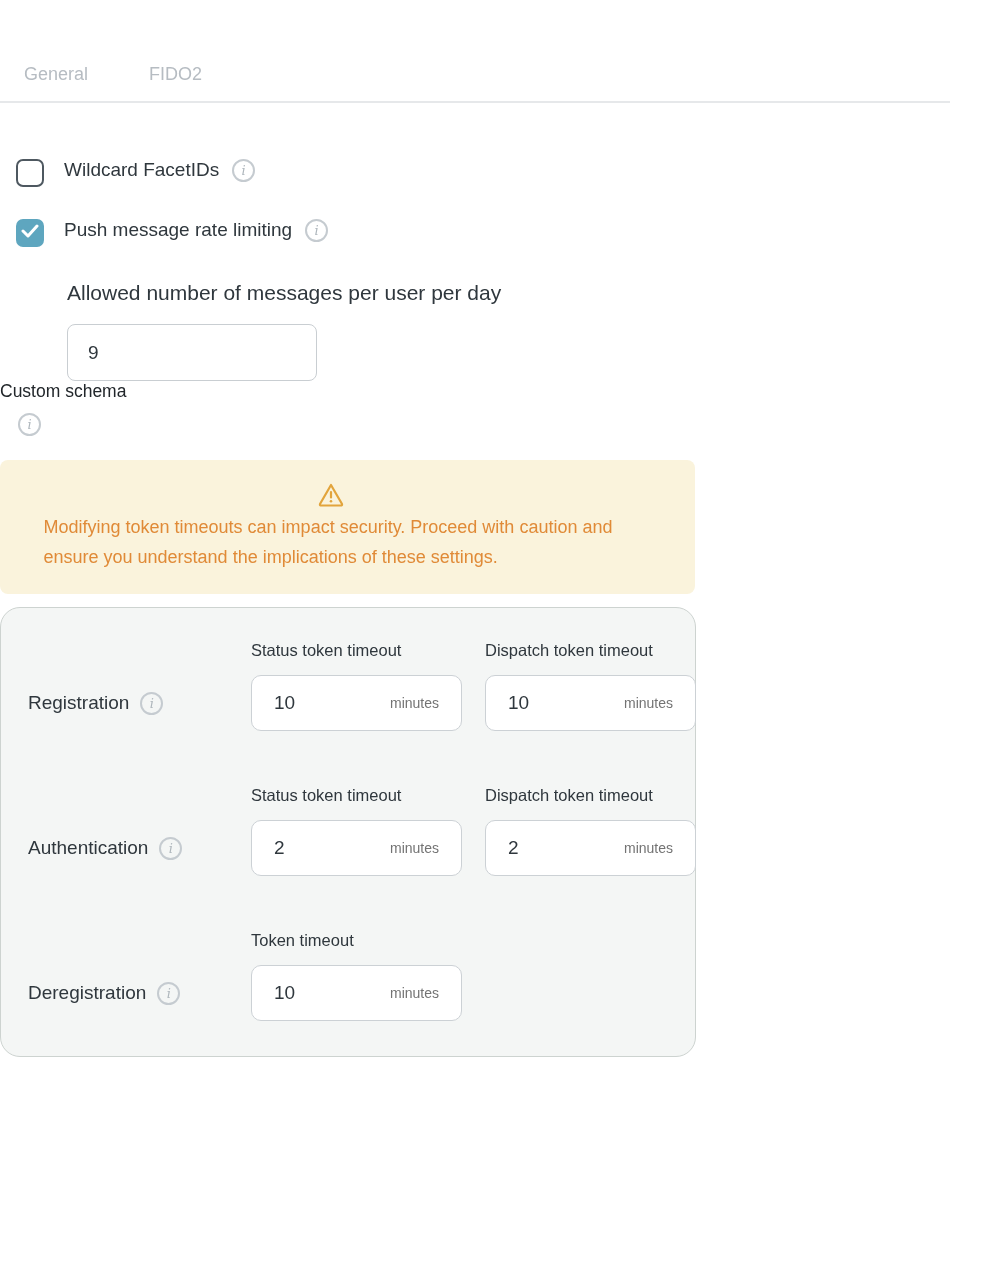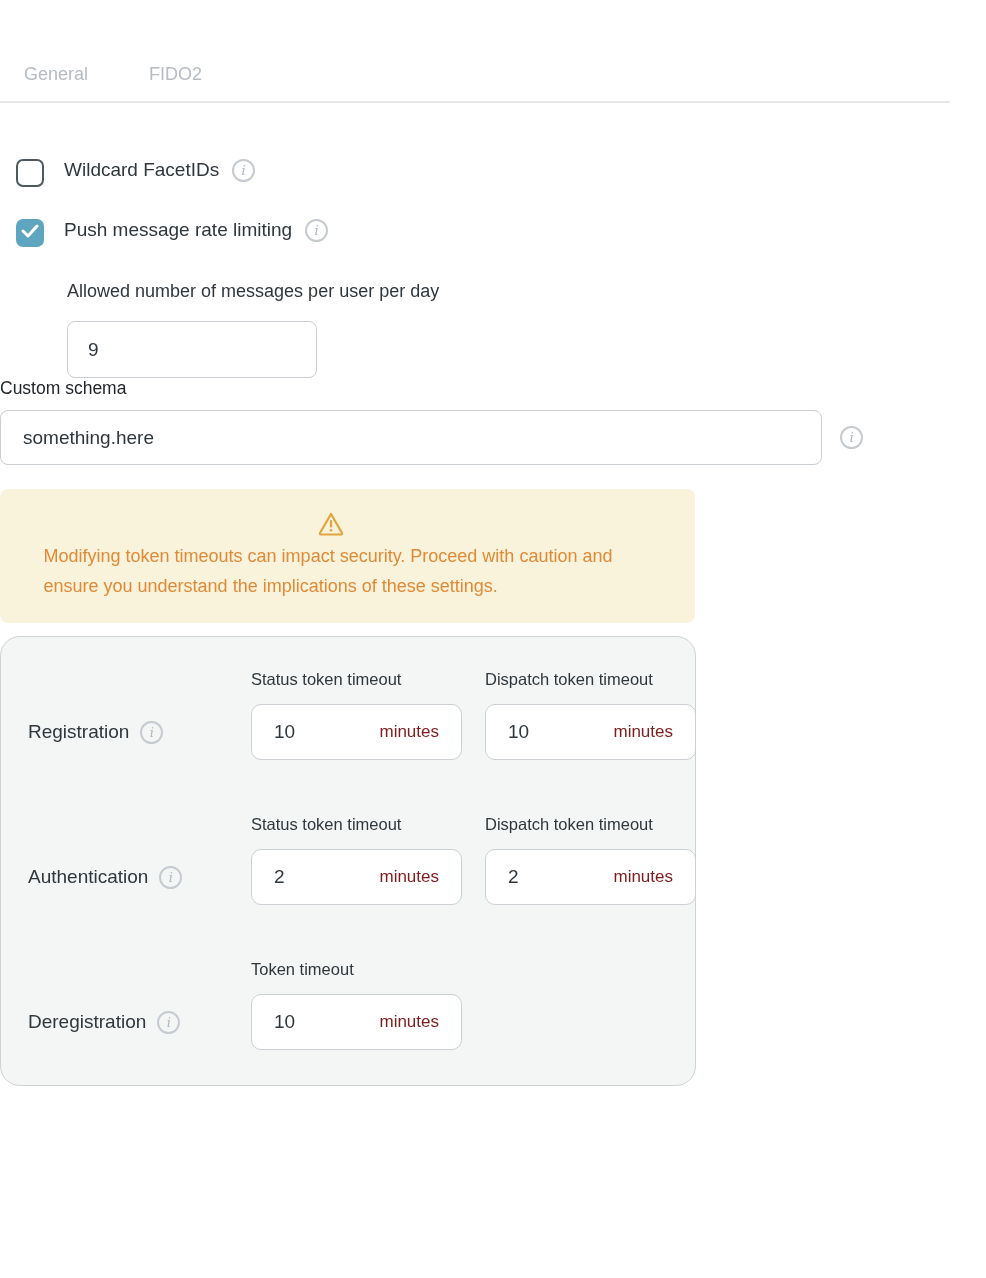--- a/index.html
+++ b/index.html
@@ -66,21 +66,21 @@
     display: inline-flex;
     align-items: center;
     justify-content: center;
     margin-left: 13px;
     flex: 0 0 23px;
     cursor: pointer;
   }
 
   
   .rate-block { margin-left: 51px; }
-  .field-label { font-size: 18px; color: #2f373d; }
+  .field-label { font-size: 21px; color: #2f373d; }
   .rate-block .field-label { margin-top: 34px; }
   .rate-input {
     margin-top: 19px;
     width: 250px; height: 57px;
     border: 1px solid #c9ced2;
     border-radius: 8px;
     padding: 0 20px;
     font-family: "Liberation Sans", sans-serif;
     font-size: 19px;
     color: #2f373d;
@@ -163,21 +163,21 @@
     padding: 0 22px;
   }
   .input-box input {
     border: none; outline: none;
     width: 80px;
     font-family: "Liberation Sans", sans-serif;
     font-size: 19px;
     color: #2f373d;
     background: transparent;
   }
-  .unit { font-size: 17px; color: #7f1d1d; }
+  .unit { font-size: 14px; color: #737373; }
 </style>
 </head>
 <body>
 
 <div class="page">
 
   <div class="tabs-row">
     <div class="tab">General</div>
     <div class="tab">FIDO2</div>
   </div>
@@ -203,21 +203,20 @@
 
     <div class="rate-block">
       <div class="field-label">Allowed number of messages per user per day</div>
       <input class="rate-input" type="text" value="9" style="">
     </div>
   </div>
 
   <div class="schema-block">
     <div class="schema-label">Custom schema</div>
     <div class="schema-row">
-      <input class="schema-input" type="text" value="something.here" style="">
       <span class="info-icon">i</span>
     </div>
   </div>
 
 
   <div class="warning-box">
     <span class="warning-icon">
       <svg width="28" height="26" viewBox="0 0 28 26">
         <path d="M14 3 L25 22 Q25.5 23.5 23.5 23.5 L4.5 23.5 Q2.5 23.5 3 22 Z" fill="none" stroke="#e2a43c" stroke-width="2.2" stroke-linejoin="round"></path>
         <line x1="14" y1="10" x2="14" y2="15.5" stroke="#e2a43c" stroke-width="2.2" stroke-linecap="round"></line>

